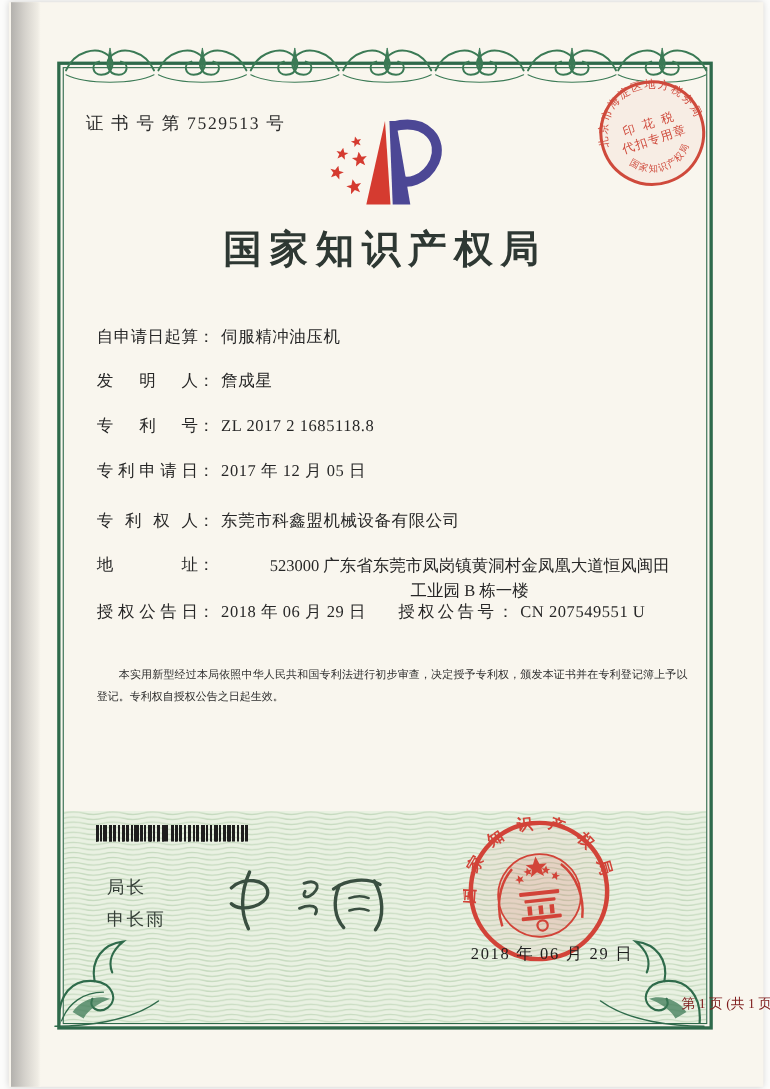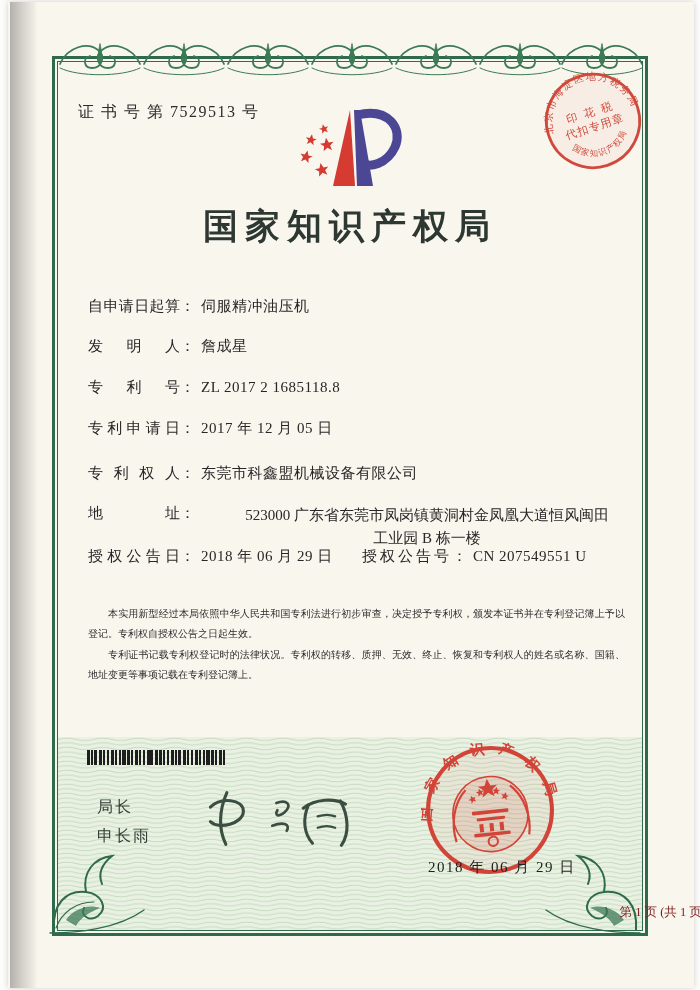--- a/index.html
+++ b/index.html
@@ -153,21 +153,20 @@
 </div>
 <div class="abs row" style="top:547px">
   <span class="flabel">授权公告日</span><span class="colon">：</span><span class="fval">2018 年 06 月 29 日</span>
 </div>
 <div class="abs row row2" style="top:547px">
   <span style="letter-spacing:3px">授权公告号</span><span class="colon">：</span><span class="fval">CN 207549551 U</span>
 </div>
 
 <div class="abs body-text">
   <p>本实用新型经过本局依照中华人民共和国专利法进行初步审查，决定授予专利权，颁发本证书并在专利登记簿上予以登记。专利权自授权公告之日起生效。</p>
-  <p>专利证书记载专利权登记时的法律状况。专利权的转移、质押、无效、终止、恢复和专利权人的姓名或名称、国籍、地址变更等事项记载在专利登记簿上。</p>
 </div>
 
 <div class="abs barcode"></div>
 
 <div class="abs sig-title">局长</div>
 <div class="abs sig-name">申长雨</div>
 <svg class="abs" style="left:198px;top:780px;width:165px;height:78px;" viewBox="0 0 160 75">
   <g stroke="#3a4f41" stroke-width="3" fill="none" stroke-linecap="round" stroke-linejoin="round">
     <path d="M28,12 C20,30 20,48 27,62"></path>
     <path d="M12,26 C22,16 44,18 44,30 C44,42 20,48 12,40"></path>

